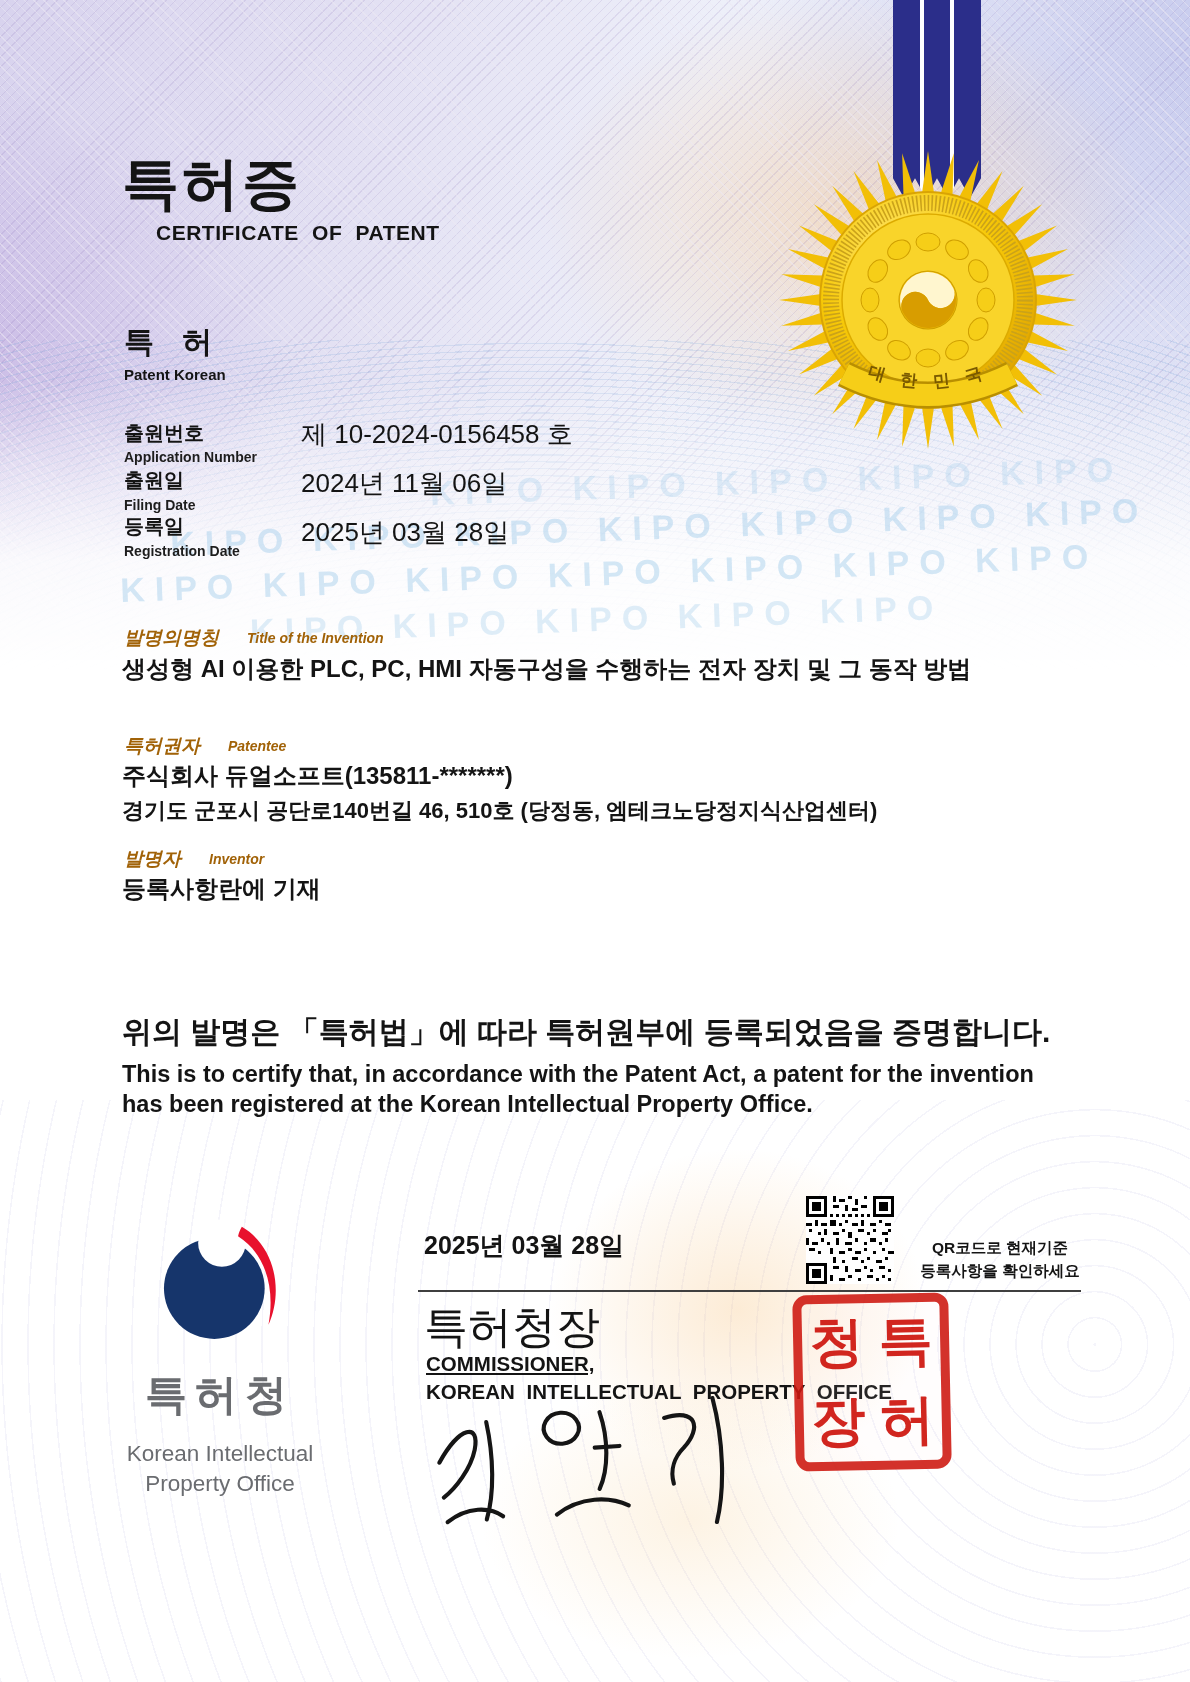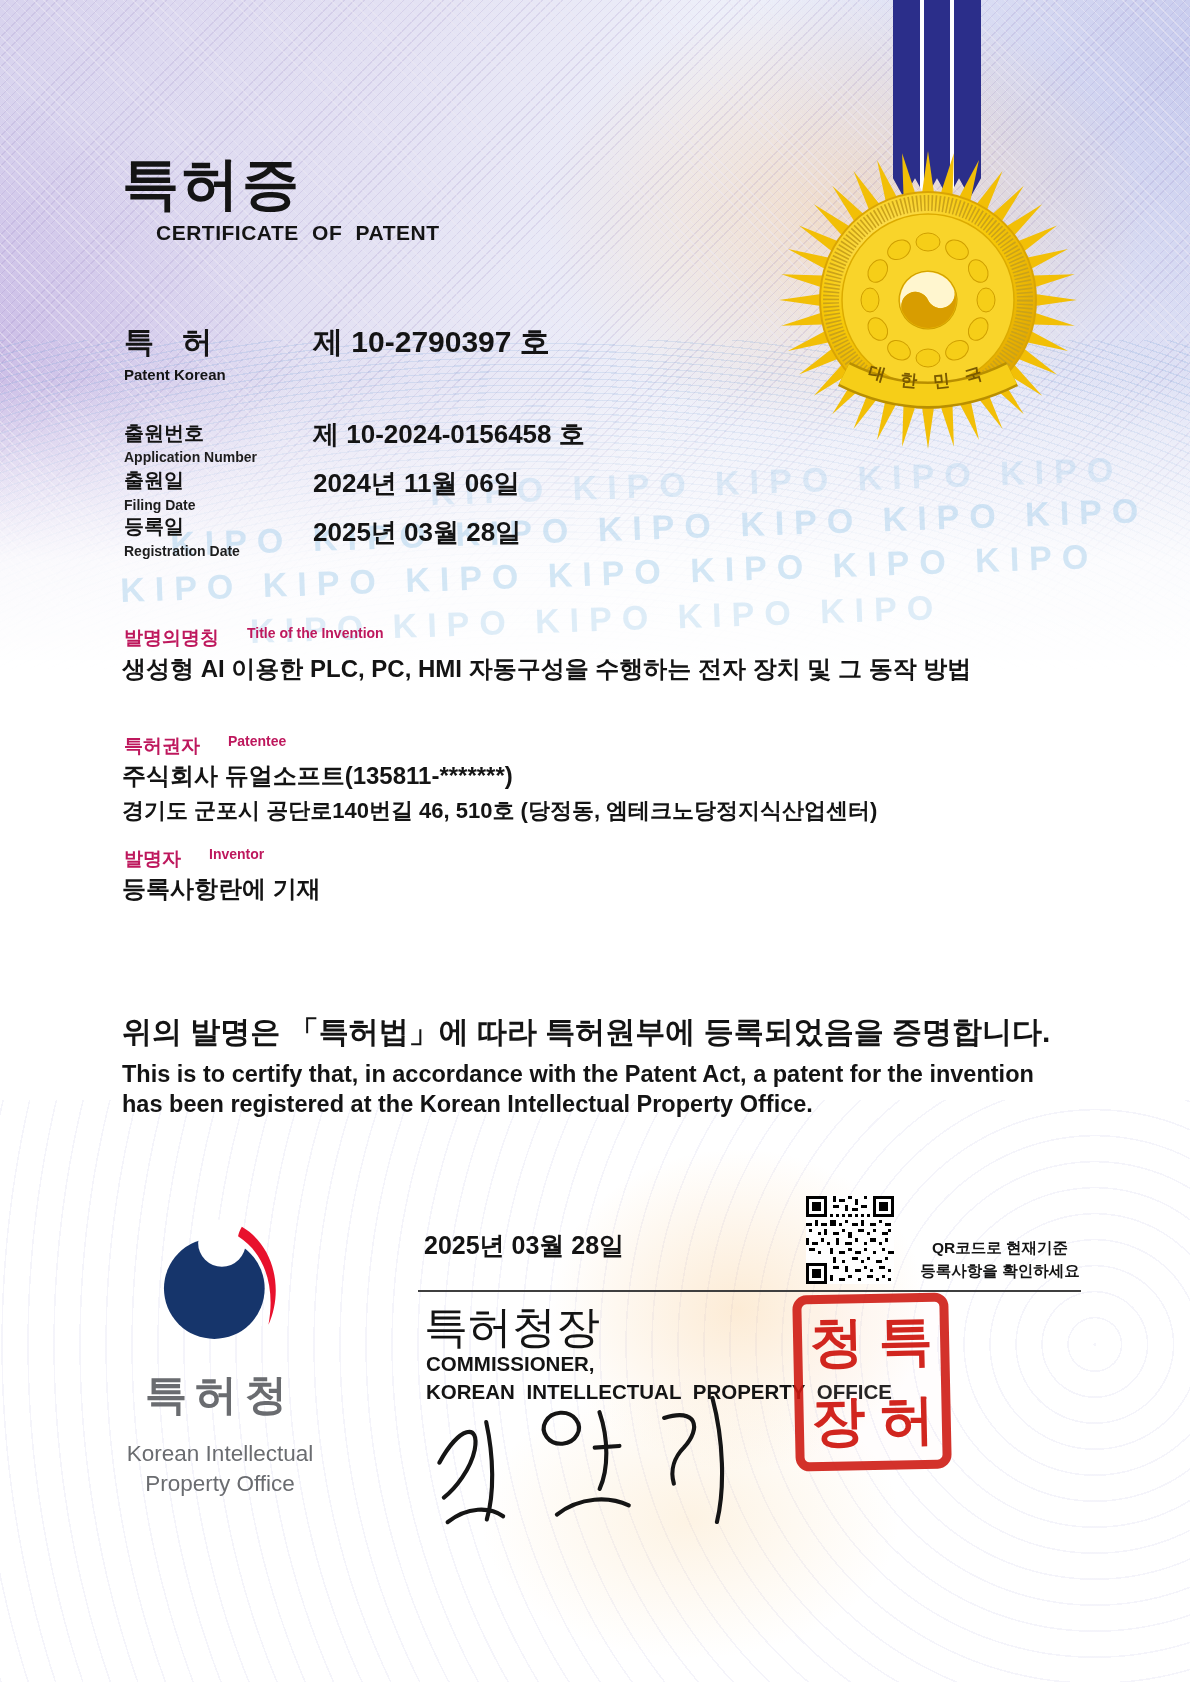--- a/index.html
+++ b/index.html
@@ -46,26 +46,26 @@
   
   .title-ko{left:122px;top:146px;font-size:57px;font-weight:900;letter-spacing:3px;}
   .title-en{left:124px;top:221px;font-size:21px;font-weight:700;letter-spacing:.5px;word-spacing:7px;margin-left:32px;}
 
   .pat-label{left:124px;top:322px;font-size:30px;font-weight:800;letter-spacing:10px;}
   .pat-sub{left:124px;top:366px;font-size:15px;font-weight:700;}
   .pat-val{left:313px;top:322px;font-size:30px;font-weight:800;}
 
   .f-label{font-size:20px;font-weight:800;left:124px;}
   .f-sub{font-size:14px;font-weight:700;left:124px;color:#1d1d1d;}
-  .f-val{font-size:26px;font-weight:700;left:313px;text-align:right;}
+  .f-val{font-size:26px;font-weight:400;left:301px;text-align:right;}
   .f0l{top:420px}.f0s{top:449px}.f0v{top:417px}
   .f1l{top:467px}.f1s{top:497px}.f1v{top:466px}
   .f2l{top:513px}.f2s{top:543px}.f2v{top:515px}
 
-  .seclab{display:flex;align-items:flex-start;color:#be185d;}
+  .seclab{display:flex;align-items:center;color:#a16207;font-style:italic;}
   .seclab .ko{font-size:19px;font-weight:600;}
   .seclab .en{font-size:14px;font-weight:600;margin-left:28px;}
   .inv-lab{left:124px;top:625px;}
   .inv-val{left:122px;top:653px;font-size:24px;font-weight:800;}
   .ptee-lab{left:124px;top:733px;}
   .ptee-name{left:122px;top:760px;font-size:24px;font-weight:800;}
   .ptee-addr{left:122px;top:796px;font-size:22px;font-weight:800;}
   .invr-lab{left:124px;top:846px;}
   .invr-val{left:122px;top:873px;font-size:24px;font-weight:800;}
 
@@ -74,21 +74,21 @@
 
   
   .kipo-block{left:105px;top:1205px;width:230px;text-align:center;}
   .kipo-sym{display:block;margin:0 auto;width:158px;height:152px;}
   .kipo-ko{font-size:42px;color:#6a6c70;font-weight:600;letter-spacing:8px;margin-top:10px;}
   .kipo-en{font-size:22.5px;color:#6a6c70;font-weight:500;line-height:30px;margin-top:16px;}
 
   .issue-date{left:424px;top:1229px;font-size:25px;font-weight:600;}
   .rule{left:418px;top:1290px;width:663px;height:0;border-top:2px solid #3f3f3f;}
   .comm-ko{left:424px;top:1298px;font-size:44px;font-weight:400;}
-  .comm-en1{left:426px;top:1352px;font-size:20.5px;font-weight:800;}
+  .comm-en1{left:426px;top:1352px;font-size:20.5px;font-weight:800;text-decoration:underline;}
   .comm-en2{left:426px;top:1380px;font-size:20.5px;font-weight:800;word-spacing:6px;}
   .sig{left:432px;top:1396px;width:310px;height:150px;}
 
   .qr{left:806px;top:1196px;width:88px;height:88px;}
   .qr-cap{left:900px;top:1236px;width:200px;font-size:15.5px;font-weight:700;line-height:23px;text-align:center;}
 
   .seal{left:794px;top:1294px;width:138px;height:158px;border:9px solid rgba(205,22,14,0.88);
         border-radius:14px;display:grid;grid-template-columns:1fr 1fr;place-items:center;
         color:rgba(205,22,14,0.93);font-size:54px;font-weight:900;z-index:5;transform:rotate(-1.2deg);
         background:rgba(255,235,230,0.08);}
@@ -185,21 +185,20 @@
     <text font-size="17" font-weight="bold" fill="#7a5a00" letter-spacing="6" text-anchor="middle">
       <textPath href="#btxt" startOffset="50%">대 한 민 국</textPath>
     </text>
   </svg>
 
   <div class="abs title-ko">특허증</div>
   <div class="abs title-en">CERTIFICATE  OF  PATENT</div>
 
   <div class="abs pat-label">특 허</div>
   <div class="abs pat-sub">Patent  Korean</div>
-  <div class="abs pat-val">제 10-2790397 호</div>
 
   <div class="abs f-label f0l">출원번호</div>
   <div class="abs f-sub f0s">Application  Number</div>
   <div class="abs f-val f0v">제 10-2024-0156458 호</div>
 
   <div class="abs f-label f1l">출원일</div>
   <div class="abs f-sub f1s">Filing  Date</div>
   <div class="abs f-val f1v">2024년  11월  06일</div>
 
   <div class="abs f-label f2l">등록일</div>

